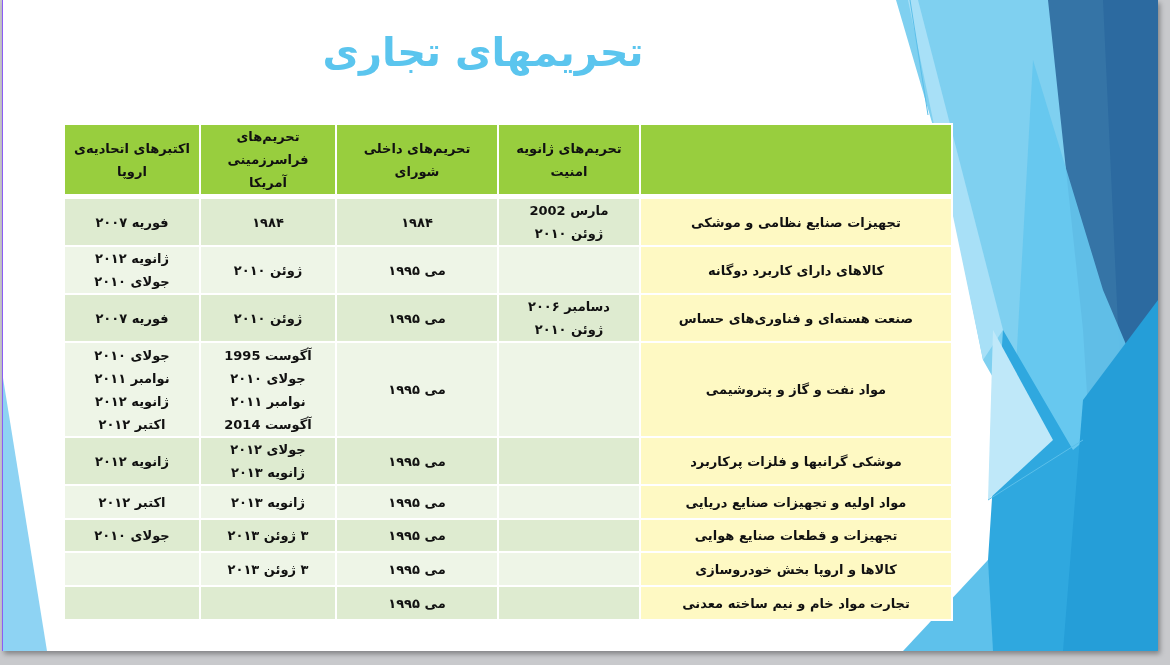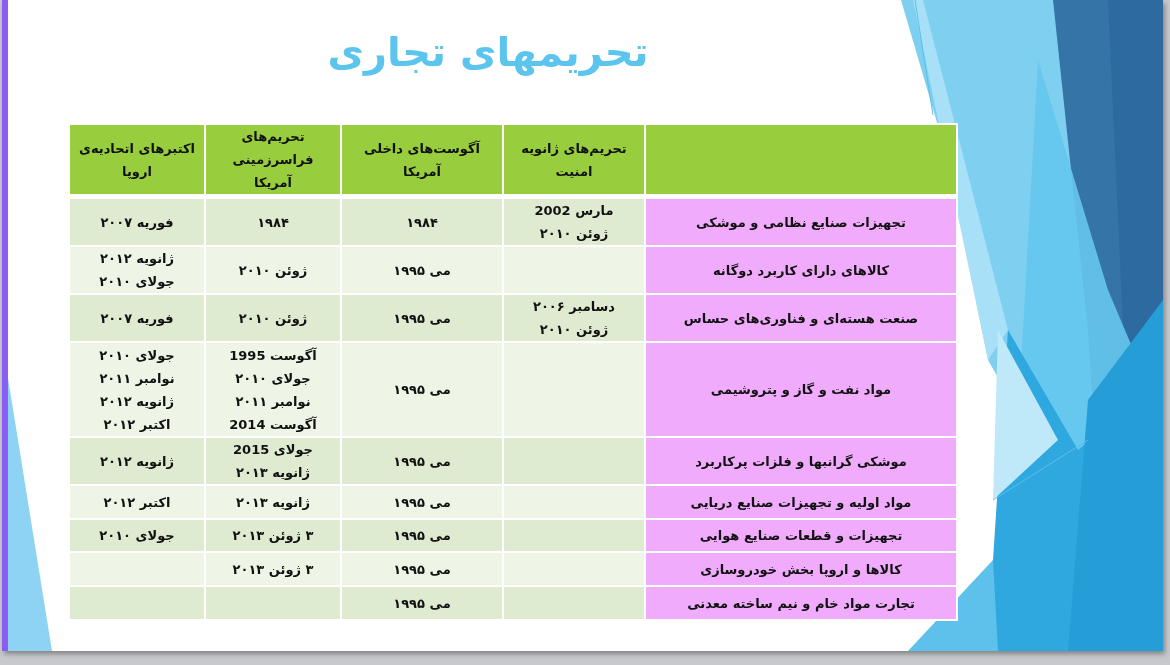--- a/index.html
+++ b/index.html
@@ -6,42 +6,42 @@
     body {
       width: 1170px; height: 665px; overflow: hidden;
       background: #c8c9cc;
       font-family: "DejaVu Sans", sans-serif;
       position: relative;
     }
     .slide {
       position: absolute; left: 2px; top: 0; width: 1155px; height: 651px;
       background: #ffffff; overflow: hidden;
       box-shadow: 2px 3px 5px rgba(0,0,0,0.35);
-      border-left: 6px solid #8b5cf6;
+      border-left: 1px solid #8b5cf6;
     }
     .deco { position: absolute; left: 0; top: 0; width: 1155px; height: 651px; }
     .title {
       position: absolute; left: 300px; top: 22px; width: 360px; height: 60px;
       text-align: center; direction: rtl;
       color: #5bc5ee; font-weight: bold; font-size: 40px; line-height: 60px;
       font-family: "DejaVu Sans", sans-serif;
     }
     table.sanctions {
       position: absolute; left: 60px; top: 123px;
       border-collapse: collapse; direction: rtl;
       font-family: "DejaVu Sans", sans-serif; font-size: 13px; color: #111;
       font-weight: bold;
     }
     table.sanctions td, table.sanctions th {
       border: 2px solid #ffffff; text-align: center; vertical-align: middle;
       padding: 0 6px; line-height: 23px;
     }
     .hdr th { background: #98ce3e; height: 62px; font-weight: bold; font-size: 13px; }
     .hdr { border-bottom: 5px solid #fff; }
-    td.cat { background: #f0abfc; width: 298px; }
+    td.cat { background: #fef9c3; width: 298px; }
     td.c1 { width: 122px; }
     td.c2 { width: 122px; }
     td.c3 { width: 148px; }
     td.c4 { width: 128px; }
     tr.odd td.val { background: #deebd0; }
     tr.even td.val { background: #eef5e7; }
     .cell-line { display: block; }
   </style>
 </head>
 <body>
@@ -64,21 +64,21 @@
     <line x1="985" y1="500" x2="1080" y2="440" stroke="#5bbfe9" stroke-width="1"></line>
   </svg>
 
   <div class="title">تحریمهای تجاری</div>
 
   <table class="sanctions">
     <tbody>
         <tr class="hdr">
       <th class="cat"></th>
       <th class="c4">تحریم‌های ژانویه امنیت</th>
-      <th class="c3">آگوست‌های داخلی آمریکا</th>
+      <th class="c3">تحریم‌های داخلی شورای</th>
       <th class="c2">تحریم‌های فراسرزمینی آمریکا</th>
       <th class="c1">اکتبر‌های اتحادیه‌ی اروپا</th>
     </tr>
     </tbody>
       <tbody id="rows">
         <tr class="odd" style="height: 45px;">
           <td class="cat">تجهیزات صنایع نظامی و موشکی</td>
           <td class="c4 val">
             <span class="cell-line">مارس 2002</span>
             <span class="cell-line">ژوئن ۲۰۱۰</span>
@@ -142,21 +142,21 @@
             <span class="cell-line">اکتبر ۲۰۱۲</span>
           </td>
         </tr>
         <tr class="odd" style="height: 48px;">
           <td class="cat">موشکی گرانبها و فلزات پرکاربرد</td>
           <td class="c4 val"></td>
           <td class="c3 val">
             <span class="cell-line">می ۱۹۹۵</span>
           </td>
           <td class="c2 val">
-            <span class="cell-line">جولای 2015</span>
+            <span class="cell-line">جولای ۲۰۱۲</span>
             <span class="cell-line">ژانویه ۲۰۱۳</span>
           </td>
           <td class="c1 val">
             <span class="cell-line">ژانویه ۲۰۱۲</span>
           </td>
         </tr>
         <tr class="even" style="height: 34px;">
           <td class="cat">مواد اولیه و تجهیزات صنایع دریایی</td>
           <td class="c4 val"></td>
           <td class="c3 val">

